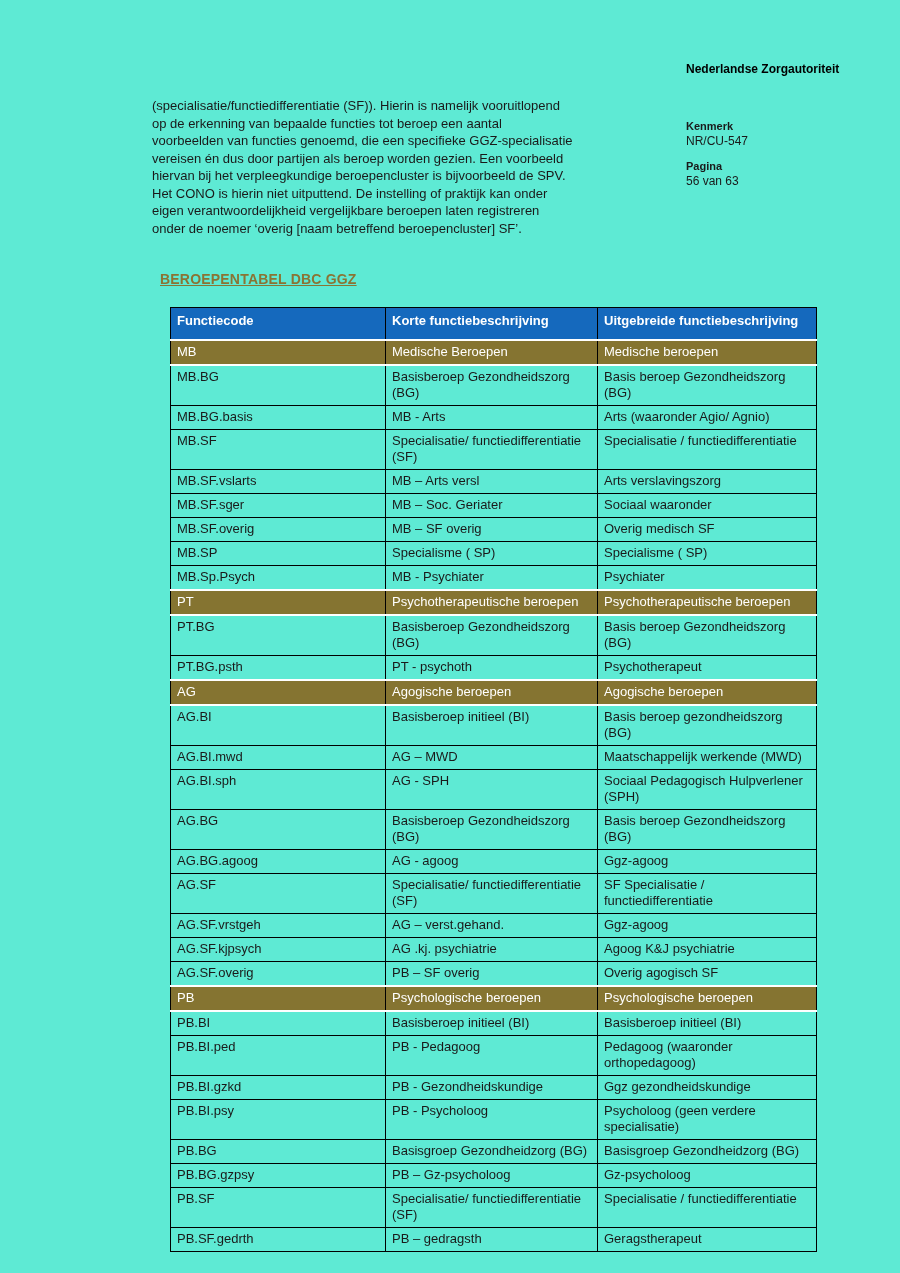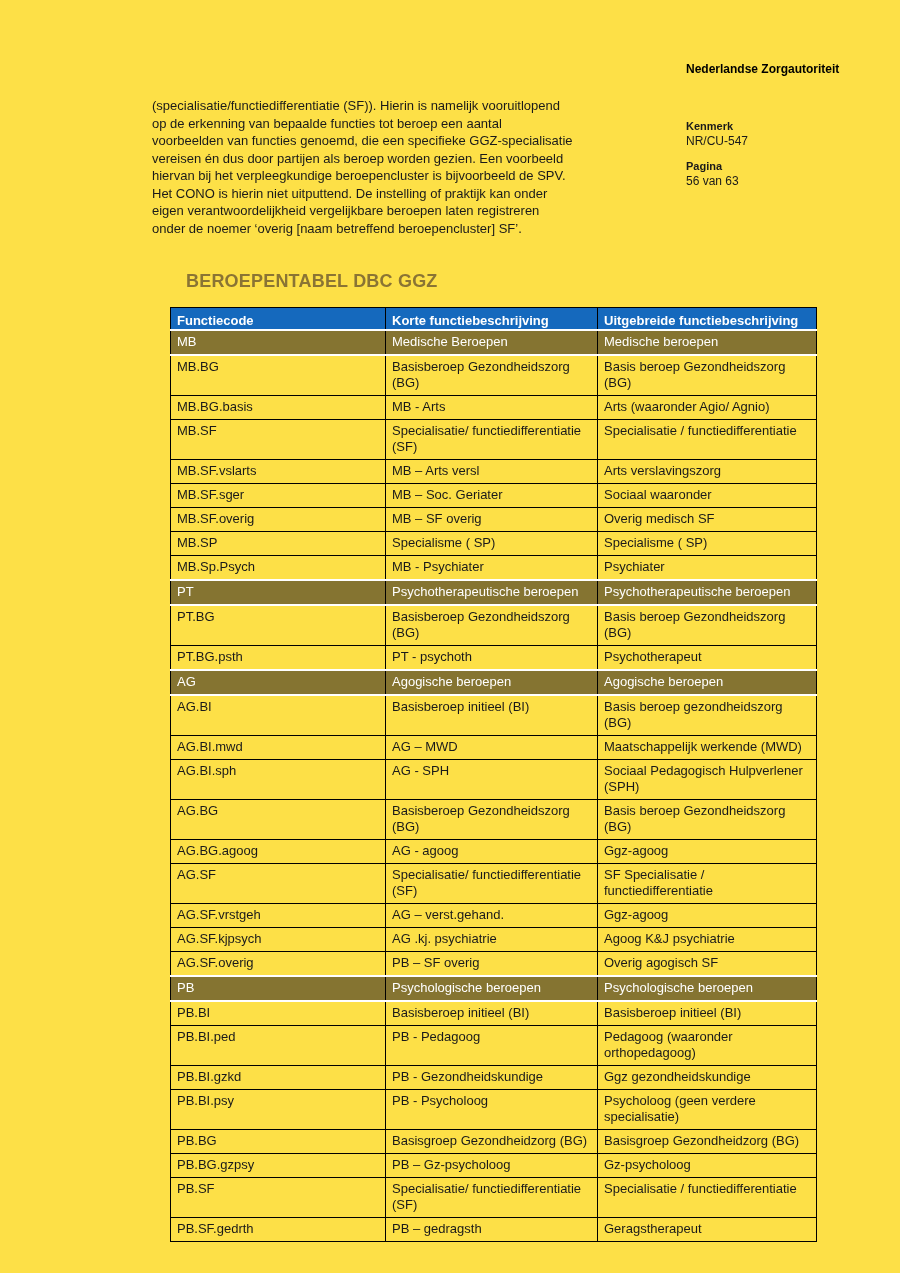--- a/index.html
+++ b/index.html
@@ -9,21 +9,21 @@
     --section-text:#ffffff;
     --title-color:#8a7434;
     --border:#000000;
     --body-text:#1a1a1a;
   }
   html,body{margin:0;padding:0;background:#ffffff;}
   .page{
     position:relative;
     width:900px;
     height:1273px;
-    background:#fde047;
+    background:#5eead4;
     font-family:"Liberation Sans","DejaVu Sans",sans-serif;
     color:var(--body-text);
     overflow:hidden;
   }
   .brand{
     position:absolute;
     left:686px; top:62px;
     font-size:12px;
     font-weight:bold;
     color:#000;
@@ -41,25 +41,26 @@
   .intro{
     position:absolute;
     left:152px; top:97px;
     width:512px;
     font-size:13px;
     line-height:17.5px;
     white-space:pre-line;
   }
   .table-title{
     position:absolute;
-    left:186px; top:271px;
-    font-size:18px;
+    left:160px; top:271px;
+    font-size:14px;
     font-weight:bold;
     color:var(--title-color);
     letter-spacing:0.2px;
+    text-decoration:underline;
   }
   .table-wrap{
     position:absolute;
     left:170px; top:307px;
     width:646px;
   }
   table.beroepen{
     border-collapse:collapse;
     width:100%;
     table-layout:fixed;
@@ -76,21 +77,21 @@
     vertical-align:top;
     overflow:hidden;
   }
   table.beroepen thead th{
     background:var(--header-bg);
     color:var(--header-text);
     font-weight:bold;
     border-top:1px solid var(--border);
     border-bottom:2px solid #ffffff;
     padding-top:5px;
-    padding-bottom:0;
+    padding-bottom:10px;
   }
   table.beroepen tr.section td{
     background:var(--section-bg);
     color:var(--section-text);
     font-weight:normal;
     border-top:2px solid #ffffff;
     border-bottom:2px solid #ffffff;
   }
   table.beroepen tr.italic td{
   }

